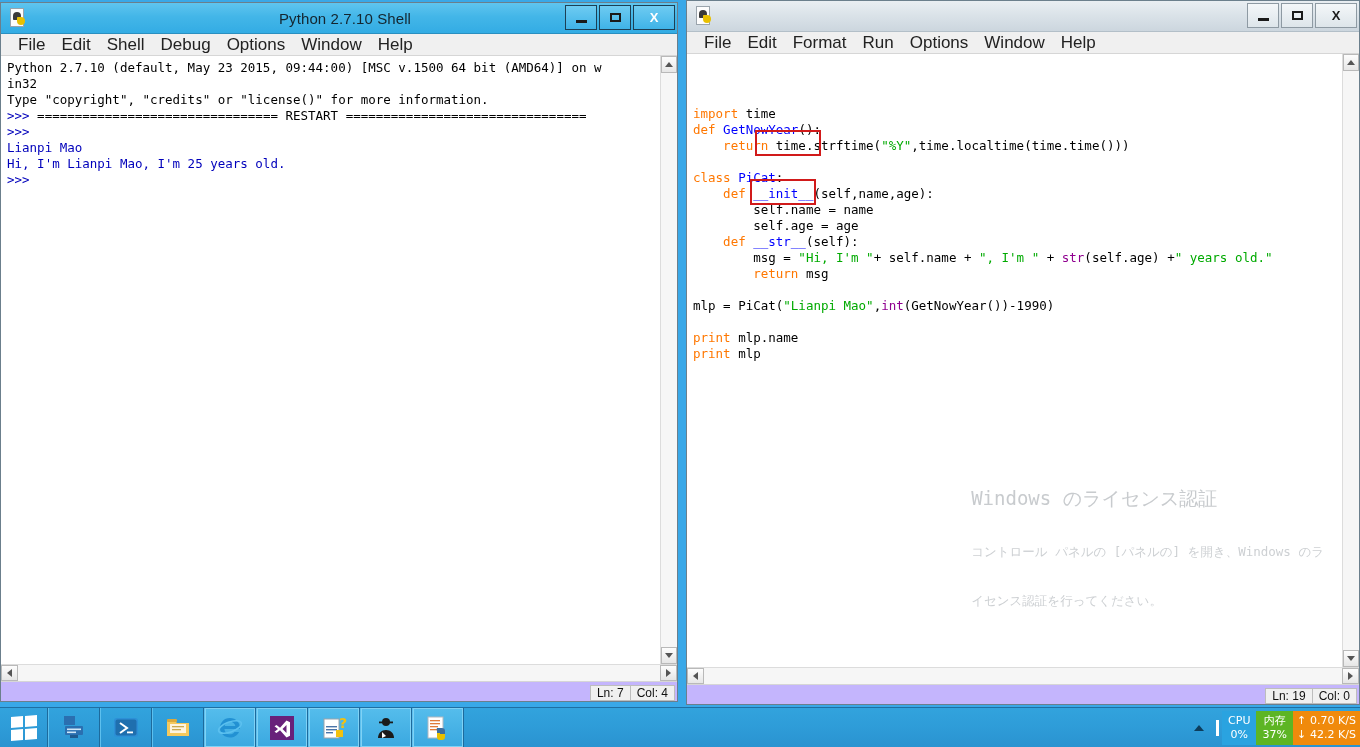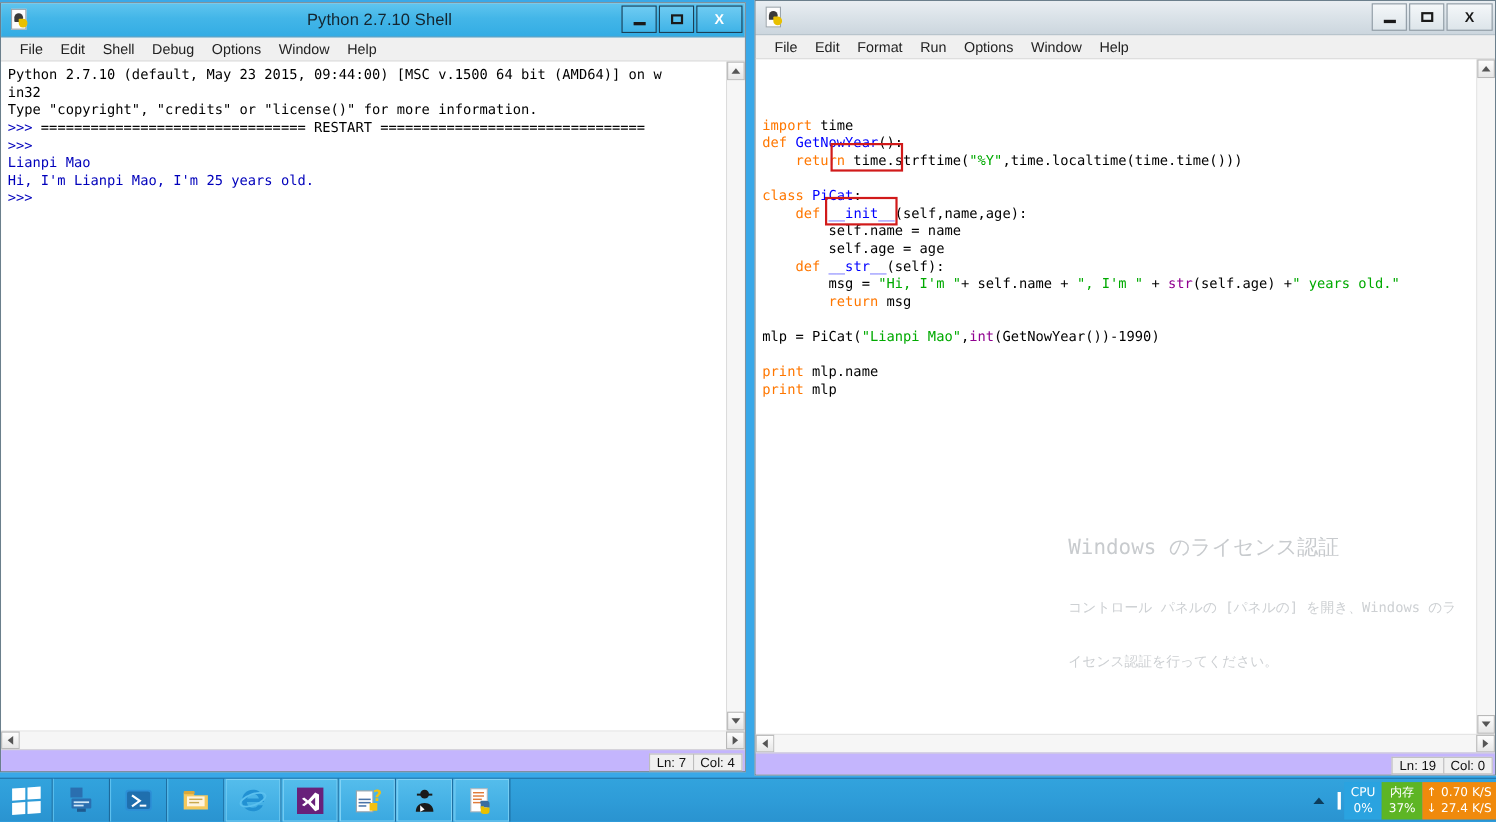--- a/index.html
+++ b/index.html
@@ -110,21 +110,21 @@
   .menubar {
     height: 22px;
     display: flex;
     align-items: center;
     background: #f0f0f0;
     border-bottom: 1px solid #d6d6d6;
     padding-left: 9px;
     flex: none;
   }
   .menuitem {
-    font-size: 13px;
+    font-size: 17px;
     color: #222;
     padding: 1px 8px;
     cursor: default;
   }
 
   .content-row { flex: 1; display: flex; min-height: 0; position: relative; }
   .code-area {
     flex: 1;
     background: #ffffff;
     overflow: hidden;
@@ -529,19 +529,19 @@
           <span>内存</span>
           <span>37%</span>
         </div>
         <div class="sm-cell sm-net">
           <div class="arrows">
             <span>↑</span>
             <span>↓</span>
           </div>
           <div class="rates">
             <span>0.70 K/S</span>
-            <span>27.4 K/S</span>
+            <span>42.2 K/S</span>
           </div>
         </div>
       </div>
     </div>
   </div>
 </div>
 
 </body></html>

